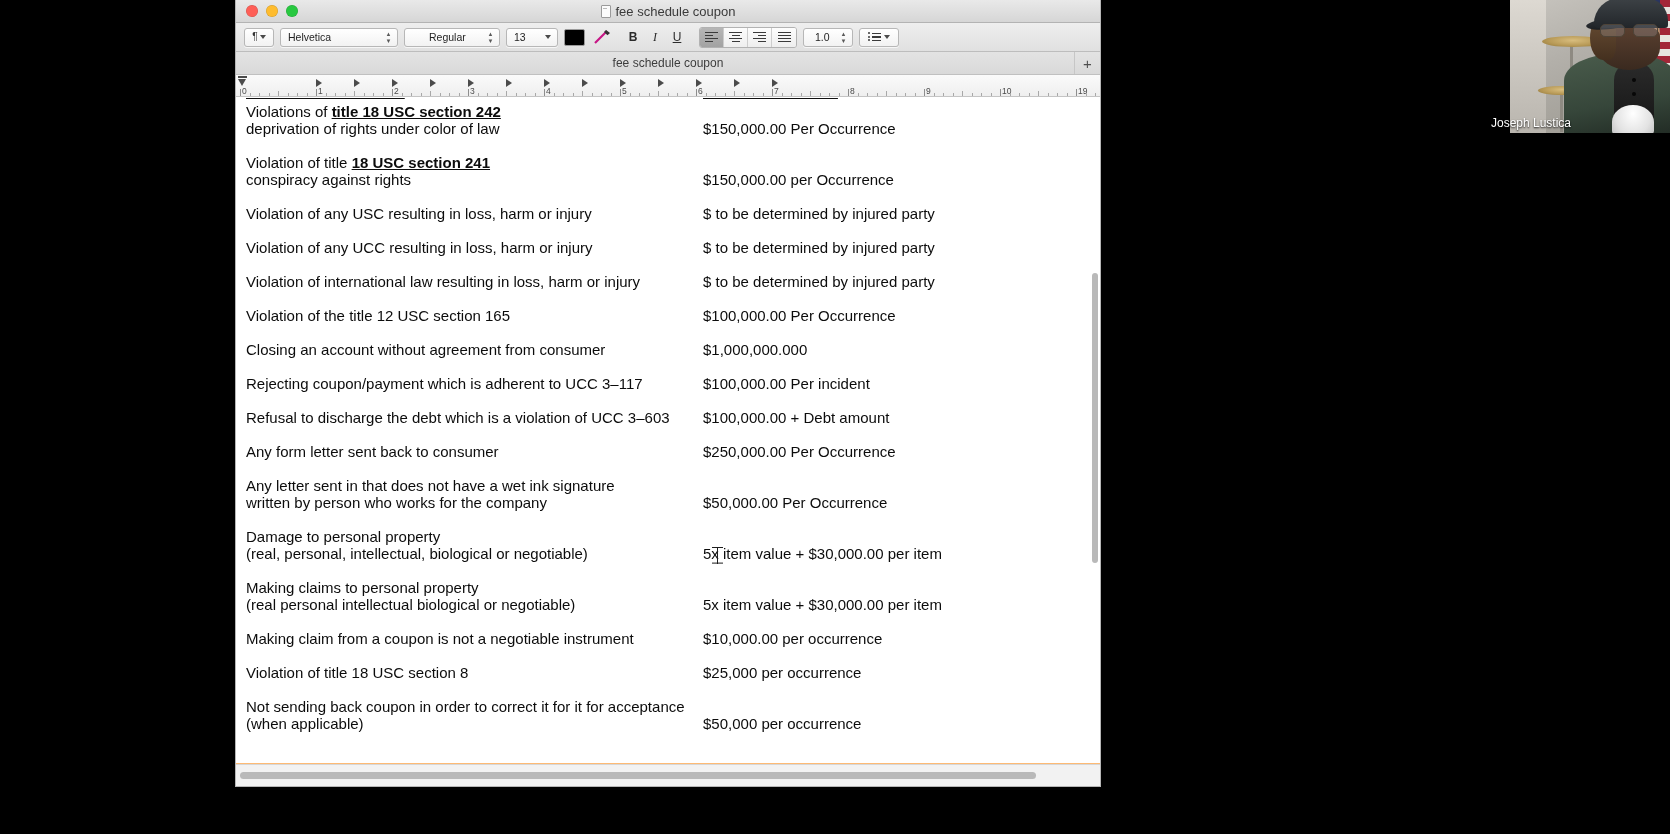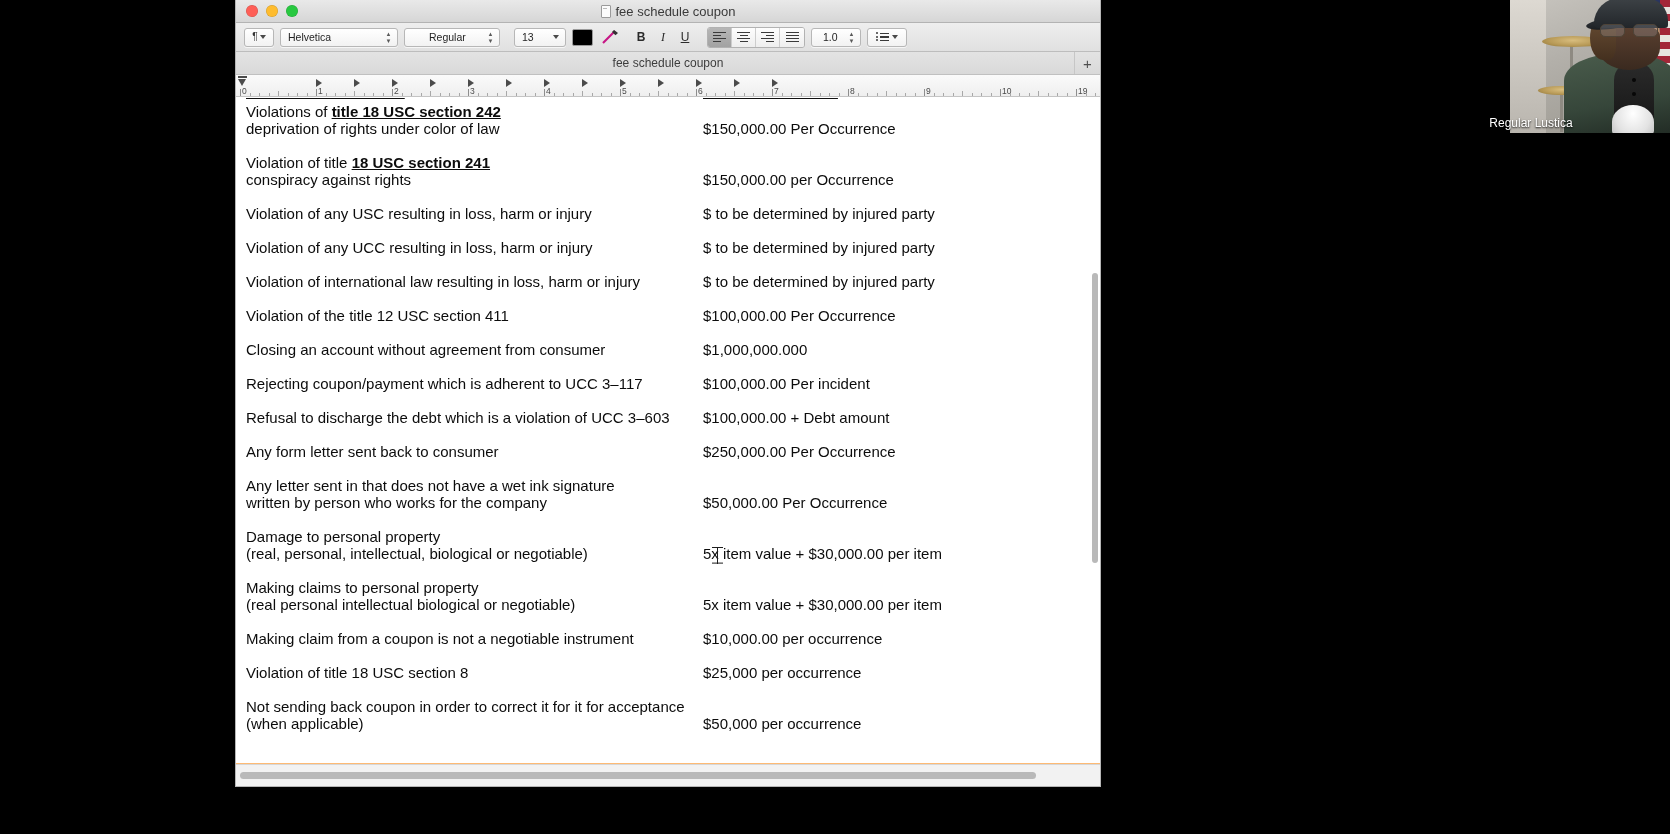--- a/index.html
+++ b/index.html
@@ -90,21 +90,21 @@
     height: 19px;
     display: flex; align-items: center;
     font-size: 10.5px;
     color: #242424;
     box-shadow: 0 1px 0 rgba(255,255,255,.7);
   }
   .ctl-para { width: 30px; justify-content: center; gap: 2px; }
   .para-glyph { font-size: 10px; color:#333; line-height:1; }
   .ctl-font   { width: 118px; padding-left: 7px; position: relative; }
   .ctl-style  { width: 96px;  padding-left: 24px; position: relative; }
-  .ctl-size   { width: 52px;  padding-left: 7px; position: relative; margin-left: 8px; }
+  .ctl-size   { width: 52px;  padding-left: 7px; position: relative; }
   .ctl-lh     { width: 50px;  padding-left: 11px; position: relative; }
   .ctl-list   { width: 40px;  justify-content: center; gap: 3px; }
 
   .stepper {
     position: absolute; right: 5px; top: 50%;
     transform: translateY(-50%);
     width: 7px; height: 13px;
     display: flex; flex-direction: column;
     justify-content: space-between; align-items: center;
     color: #595959;
@@ -726,21 +726,21 @@
             </div>
             <div class="row">
               <div class="action">Violation of any UCC resulting in loss, harm or injury</div>
               <div class="fee" style="top: 0px;">$ to be determined by injured party</div>
             </div>
             <div class="row">
               <div class="action">Violation of international law resulting in loss, harm or injury</div>
               <div class="fee" style="top: 0px;">$ to be determined by injured party</div>
             </div>
             <div class="row">
-              <div class="action">Violation of the title 12 USC section 411</div>
+              <div class="action">Violation of the title 12 USC section 165</div>
               <div class="fee" style="top: 0px;">$100,000.00 Per Occurrence</div>
             </div>
             <div class="row">
               <div class="action">Closing an account without agreement from consumer</div>
               <div class="fee" style="top: 0px;">$1,000,000.000</div>
             </div>
             <div class="row">
               <div class="action">Rejecting coupon/payment which is adherent to UCC 3–117</div>
               <div class="fee" style="top: 0px;">$100,000.00 Per incident</div>
             </div>
@@ -808,16 +808,16 @@
       </div>
       <div class="person-head"></div>
       <div class="beard"></div>
       <div class="hair"></div>
       <div class="cap-brim"></div>
       <div class="cap"></div>
       <div class="glasses"></div>
       <div class="mug"></div>
       <div class="cam-black-left"></div>
     </div>
-    <div class="cam-name">Regular Lustica</div>
+    <div class="cam-name">Joseph Lustica</div>
   </div>
 
 </div>
 
 </body></html>

